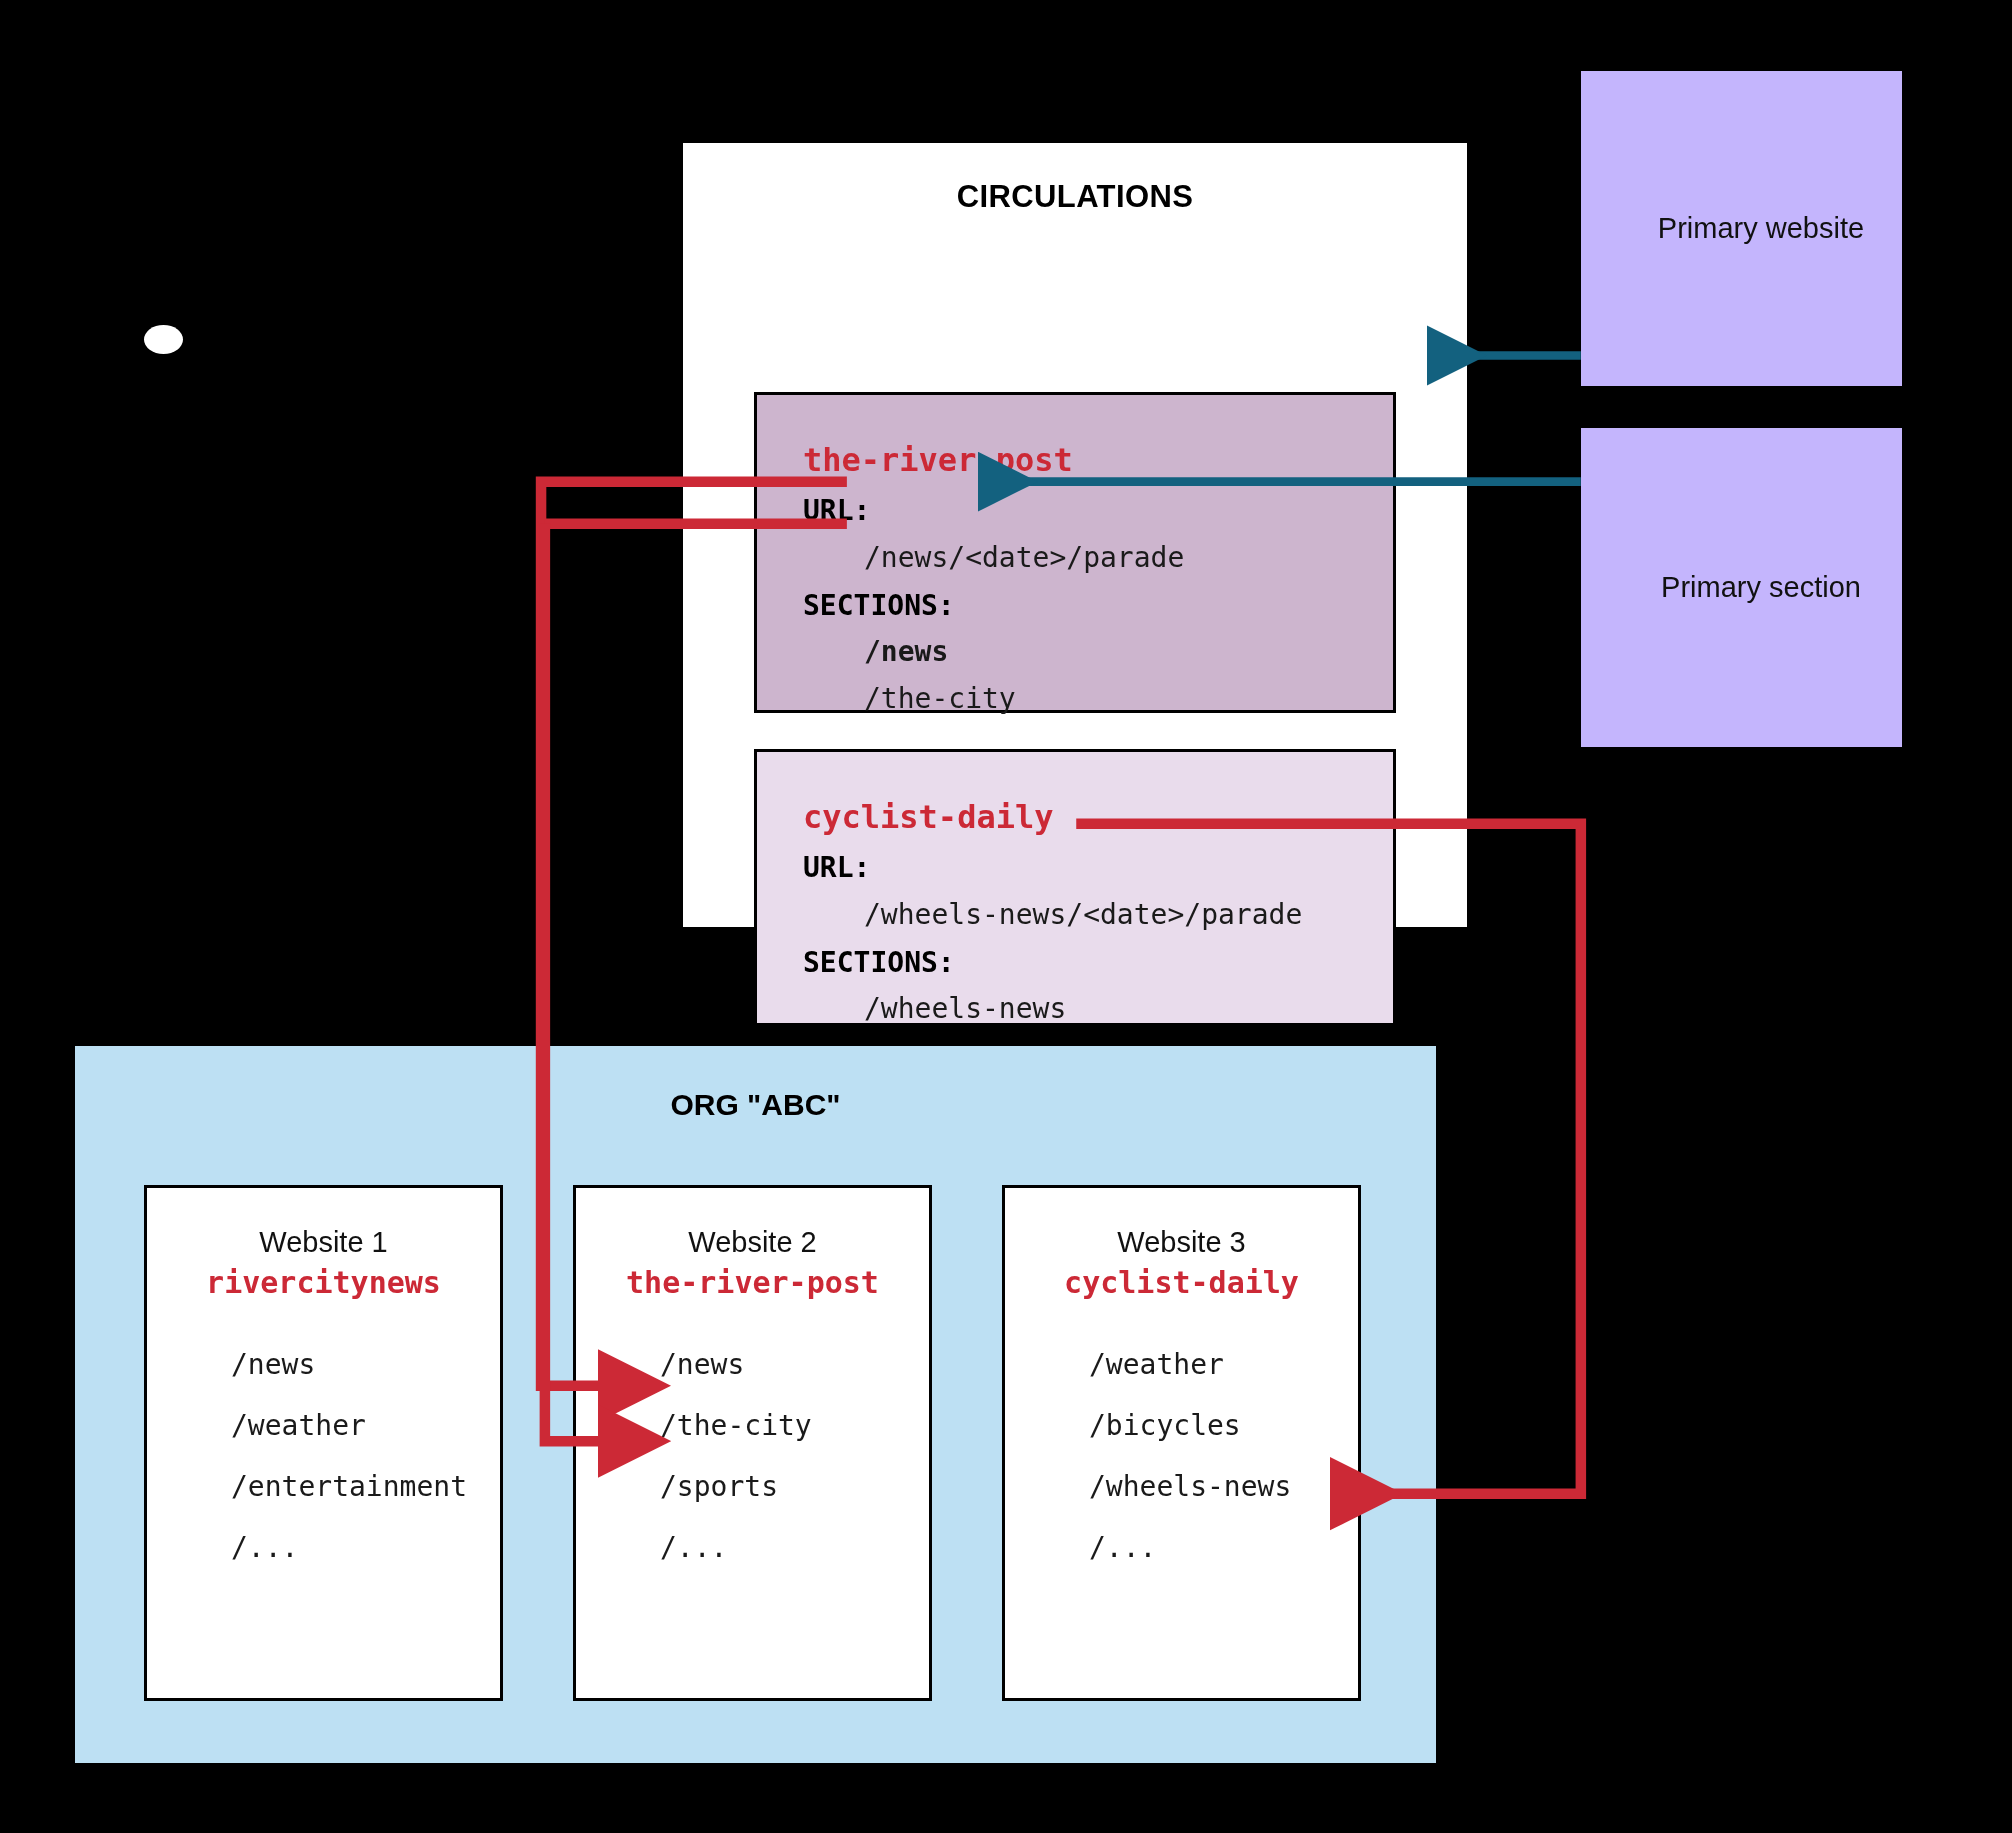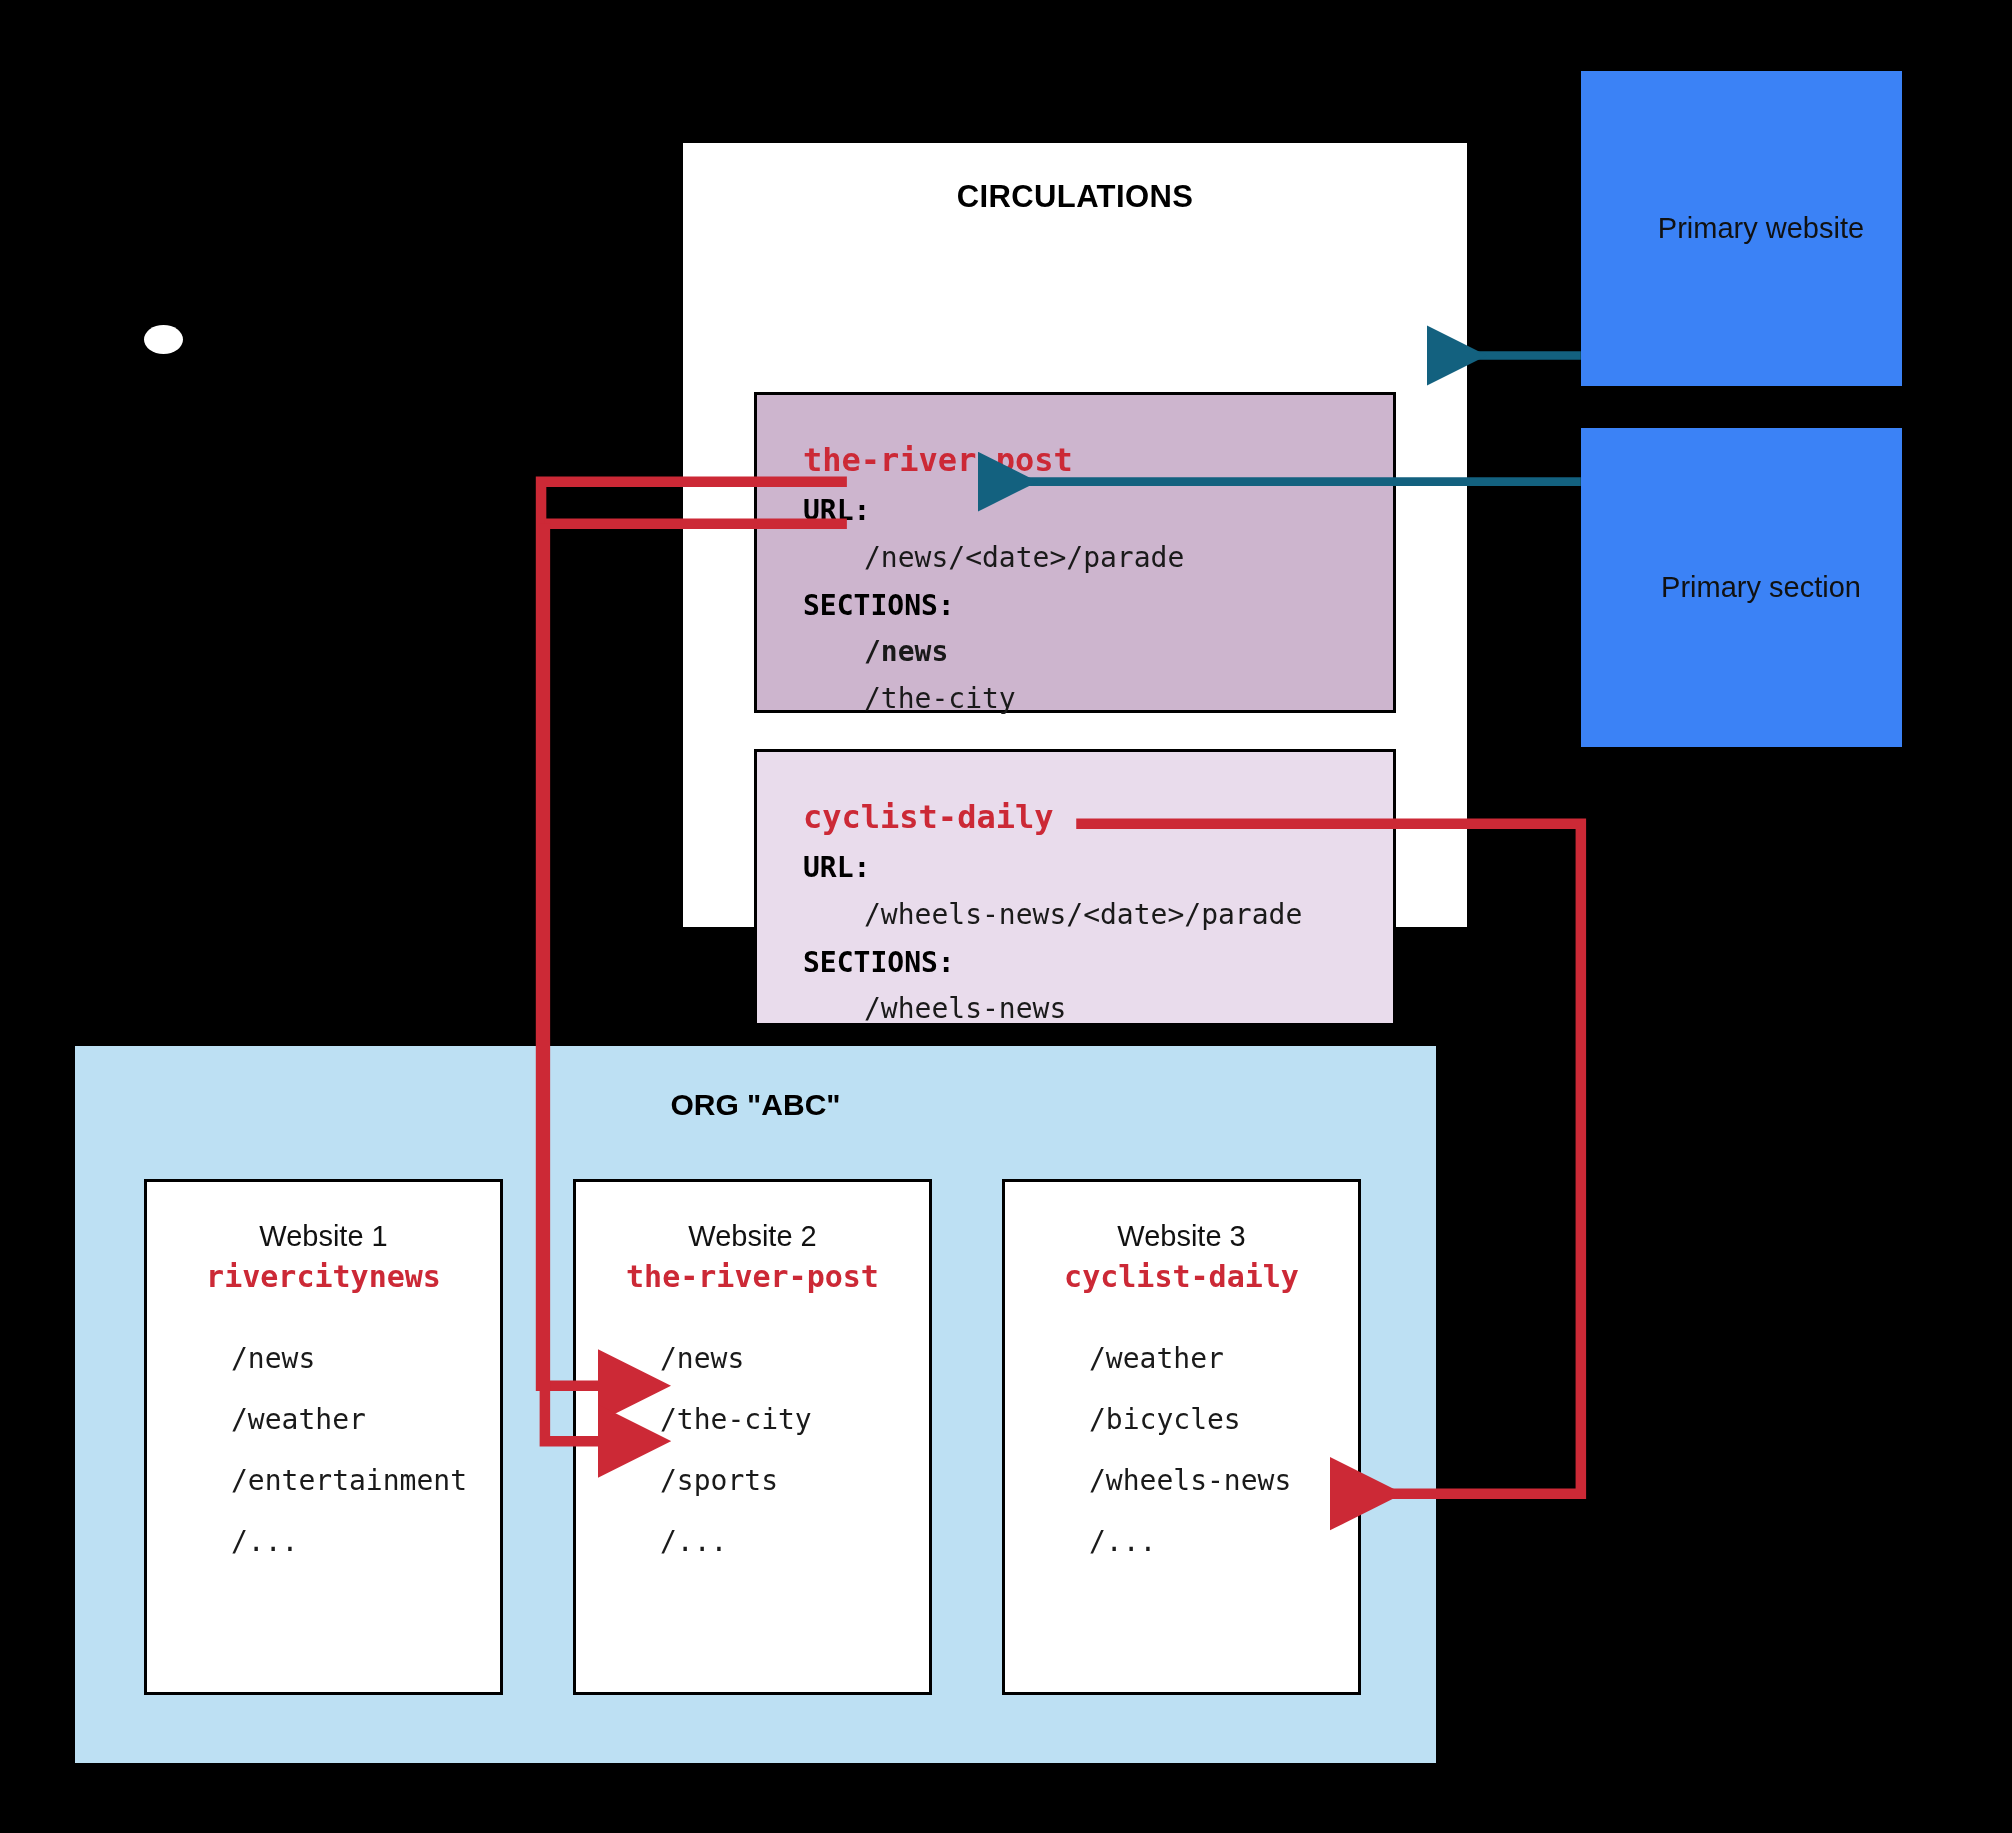--- a/index.html
+++ b/index.html
@@ -24,31 +24,31 @@
 
   .card-name{font-family:"DejaVu Sans Mono","Liberation Mono",monospace;
       font-weight:bold;font-size:32px;color:#cc2936;margin:46px 0 0 46px;}
   .kv-label{font-family:"DejaVu Sans Mono","Liberation Mono",monospace;
       font-weight:bold;font-size:28px;color:#000;margin:15.3px 0 0 46px;}
   .kv-val{font-family:"DejaVu Sans Mono","Liberation Mono",monospace;
       font-size:28px;color:#1a1a1a;margin:13.4px 0 0 107px;}
   .kv-val.bold{font-weight:bold;}
 
   
-  .note{border:0;background:#3b82f6;color:#111;font-size:29px;
+  .note{border:0;background:#c4b5fd;color:#111;font-size:29px;
         display:flex;align-items:center;justify-content:center;text-align:center;}
   .note.n1{left:1581px;top:71px;width:321px;height:315px;}
   .note.n2{left:1581px;top:428px;width:321px;height:319px;}
 
   
   .org-panel{left:75px;top:1046px;width:1361px;height:717px;background:#bde0f3;}
   .org-title{position:absolute;top:42px;left:0;width:100%;text-align:center;
       font-size:30px;font-weight:bold;color:#000;}
 
-  .site-card{position:absolute;top:133px;width:359px;height:516px;
+  .site-card{position:absolute;top:139px;width:359px;height:516px;
       background:#fff;border:3.8px solid #000;box-sizing:border-box;}
   .site-card.s1{left:69px;}
   .site-card.s2{left:498px;}
   .site-card.s3{left:927px;}
   .site-idx{text-align:center;font-size:29px;color:#111;margin-top:38px;}
   .site-slug{text-align:center;font-family:"DejaVu Sans Mono","Liberation Mono",monospace;
       font-weight:bold;font-size:30px;color:#cc2936;margin-top:5.7px;}
   .site-list{margin:48px 0 0 44px;}
   .site-list li{font-family:"DejaVu Sans Mono","Liberation Mono",monospace;
       font-size:28px;color:#1a1a1a;list-style:none;margin:0 0 28px 0;}

